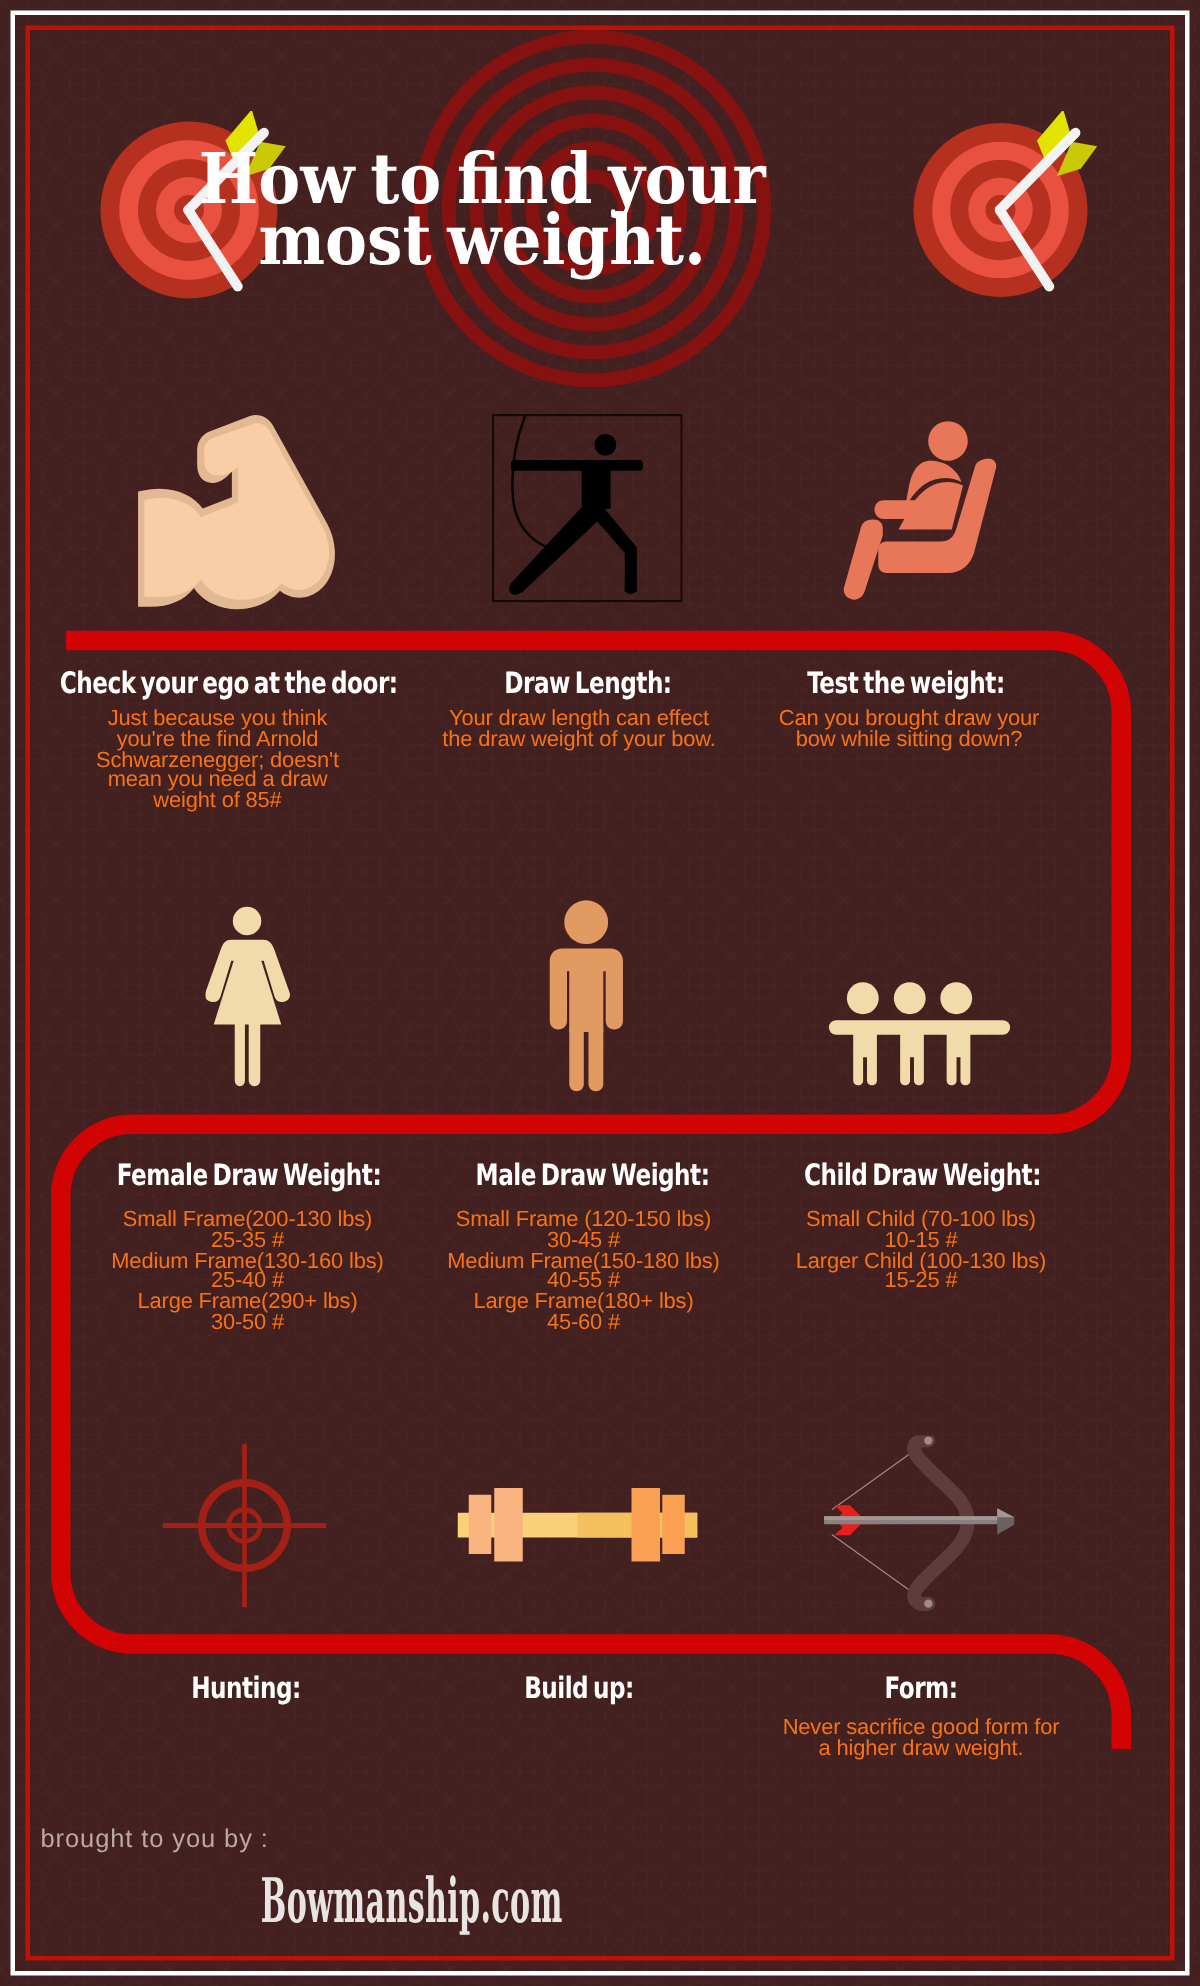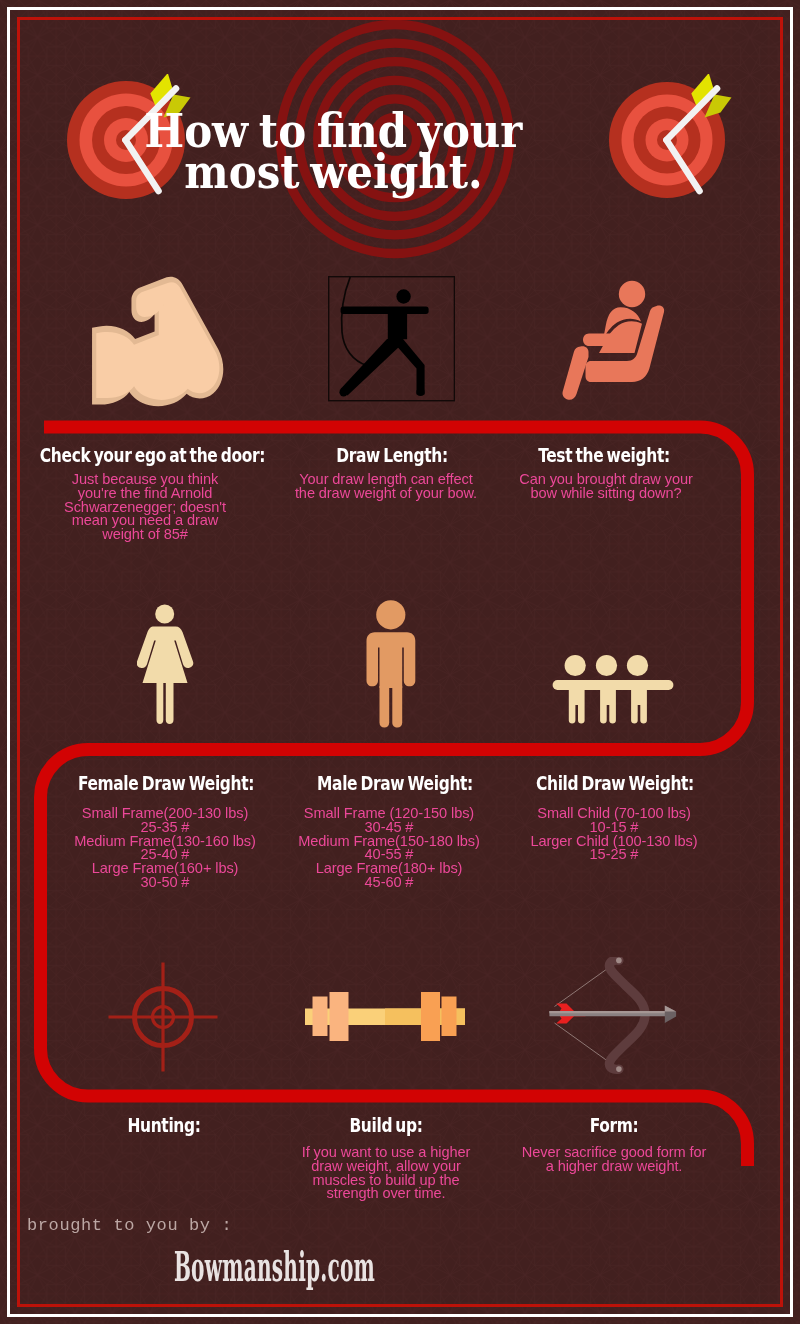--- a/index.html
+++ b/index.html
@@ -2,29 +2,29 @@
 <html><head>
 <meta charset="utf-8">
 <style>
 html,body{margin:0;padding:0;background:#3a1c1b;}
 body{width:800px;height:1324px;overflow:hidden;font-family:"Liberation Sans",sans-serif;}
 #page{position:relative;width:800px;height:1324px;overflow:hidden;background:#42201f;}
 .bgpat{position:absolute;inset:0;opacity:1;}
 .white-frame{position:absolute;left:7px;top:7px;width:786px;height:1310px;border:3px solid #ffffff;box-sizing:border-box;z-index:40;pointer-events:none;}
 .red-frame{position:absolute;left:17px;top:17px;width:766px;height:1290px;border:3px solid #bd1209;box-sizing:border-box;z-index:5;pointer-events:none;}
 .abs{position:absolute;}
-h1.title{position:absolute;margin:12px;left:-0.5px;top:98px;width:644px;text-align:center;
+h1.title{position:absolute;margin:0;left:-0.5px;top:98px;width:644px;text-align:center;
   font-family:"DejaVu Serif Condensed",serif;font-weight:bold;font-size:46.6px;line-height:41.3px;color:#ffffff;
   word-spacing:-4px;z-index:12;}
 .colhead{position:absolute;text-align:center;font-family:"DejaVu Sans Condensed","Liberation Sans",sans-serif;
   font-weight:bold;font-size:19.7px;color:#ffffff;z-index:12;letter-spacing:-0.4px;word-spacing:-2px;
   white-space:nowrap;transform:scaleX(0.872);}
 .colbody{position:absolute;text-align:center;font-family:"Liberation Sans",sans-serif;
-  font-size:14.6px;line-height:13.75px;color:#ec4899;z-index:12;letter-spacing:-0.1px;}
-.footer-label{position:absolute;left:27px;top:1216px;font-family:Liberation Mono, monospace;
+  font-size:14.6px;line-height:13.75px;color:#f97316;z-index:12;letter-spacing:-0.1px;}
+.footer-label{position:absolute;left:27px;top:1216px;font-family:Liberation Sans, sans-serif;
   font-size:17px;color:#bca7a4;letter-spacing:0.6px;z-index:12;}
 .footer-brand{position:absolute;left:0;top:1247px;width:549px;text-align:center;white-space:nowrap;
   font-family:"DejaVu Serif Condensed",serif;font-weight:bold;font-size:41px;line-height:41px;color:#e9e3e2;z-index:12;
   transform:scaleX(0.545);letter-spacing:0.4px;}
 </style>
 </head>
 <body>
 
 <div id="page">
 
@@ -202,21 +202,21 @@
       <div>Can you brought draw your</div>
       <div>bow while sitting down?</div>
     </div>
 
   <div class="colhead" style="left:42px;top:772px;width:248px">Female Draw Weight:</div>
   <div class="colbody" style="left:41px;top:807px;width:248px">
       <div>Small Frame(200-130 lbs)</div>
       <div>25-35 #</div>
       <div>Medium Frame(130-160 lbs)</div>
       <div>25-40 #</div>
-      <div>Large Frame(160+ lbs)</div>
+      <div>Large Frame(290+ lbs)</div>
       <div>30-50 #</div>
     </div>
   <div class="colhead" style="left:270.5px;top:772px;width:248px">Male Draw Weight:</div>
   <div class="colbody" style="left:265px;top:807px;width:248px">
       <div>Small Frame (120-150 lbs)</div>
       <div>30-45 #</div>
       <div>Medium Frame(150-180 lbs)</div>
       <div>40-55 #</div>
       <div>Large Frame(180+ lbs)</div>
       <div>45-60 #</div>
@@ -224,26 +224,20 @@
   <div class="colhead" style="left:491px;top:772px;width:248px">Child Draw Weight:</div>
   <div class="colbody" style="left:490px;top:807px;width:248px">
       <div>Small Child (70-100 lbs)</div>
       <div>10-15 #</div>
       <div>Larger Child (100-130 lbs)</div>
       <div>15-25 #</div>
     </div>
 
   <div class="colhead" style="left:40px;top:1114px;width:248px">Hunting:</div>
   <div class="colhead" style="left:262px;top:1114px;width:248px">Build up:</div>
-  <div class="colbody" style="left:262px;top:1146px;width:248px">
-      <div>If you want to use a higher</div>
-      <div>draw weight, allow your</div>
-      <div>muscles to build up the</div>
-      <div>strength over time.</div>
-    </div>
   <div class="colhead" style="left:490px;top:1114px;width:248px">Form:</div>
   <div class="colbody" style="left:490px;top:1146px;width:248px">
       <div>Never sacrifice good form for</div>
       <div>a higher draw weight.</div>
     </div>
 
   <div class="footer-label">brought to you by :</div>
   <div class="footer-brand">Bowmanship.com</div>
 
   <div class="red-frame"></div>

